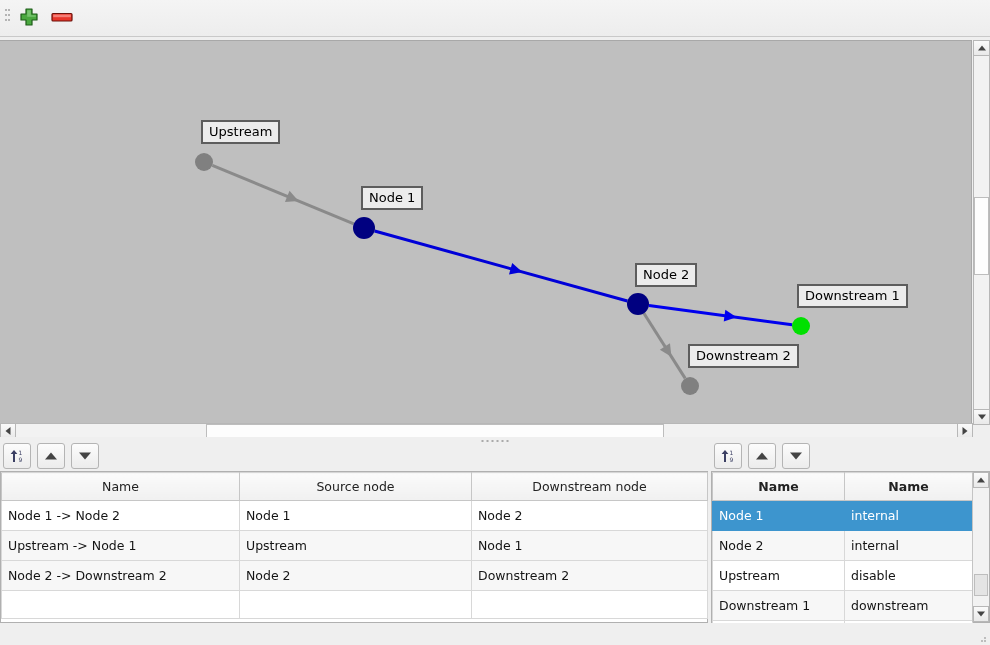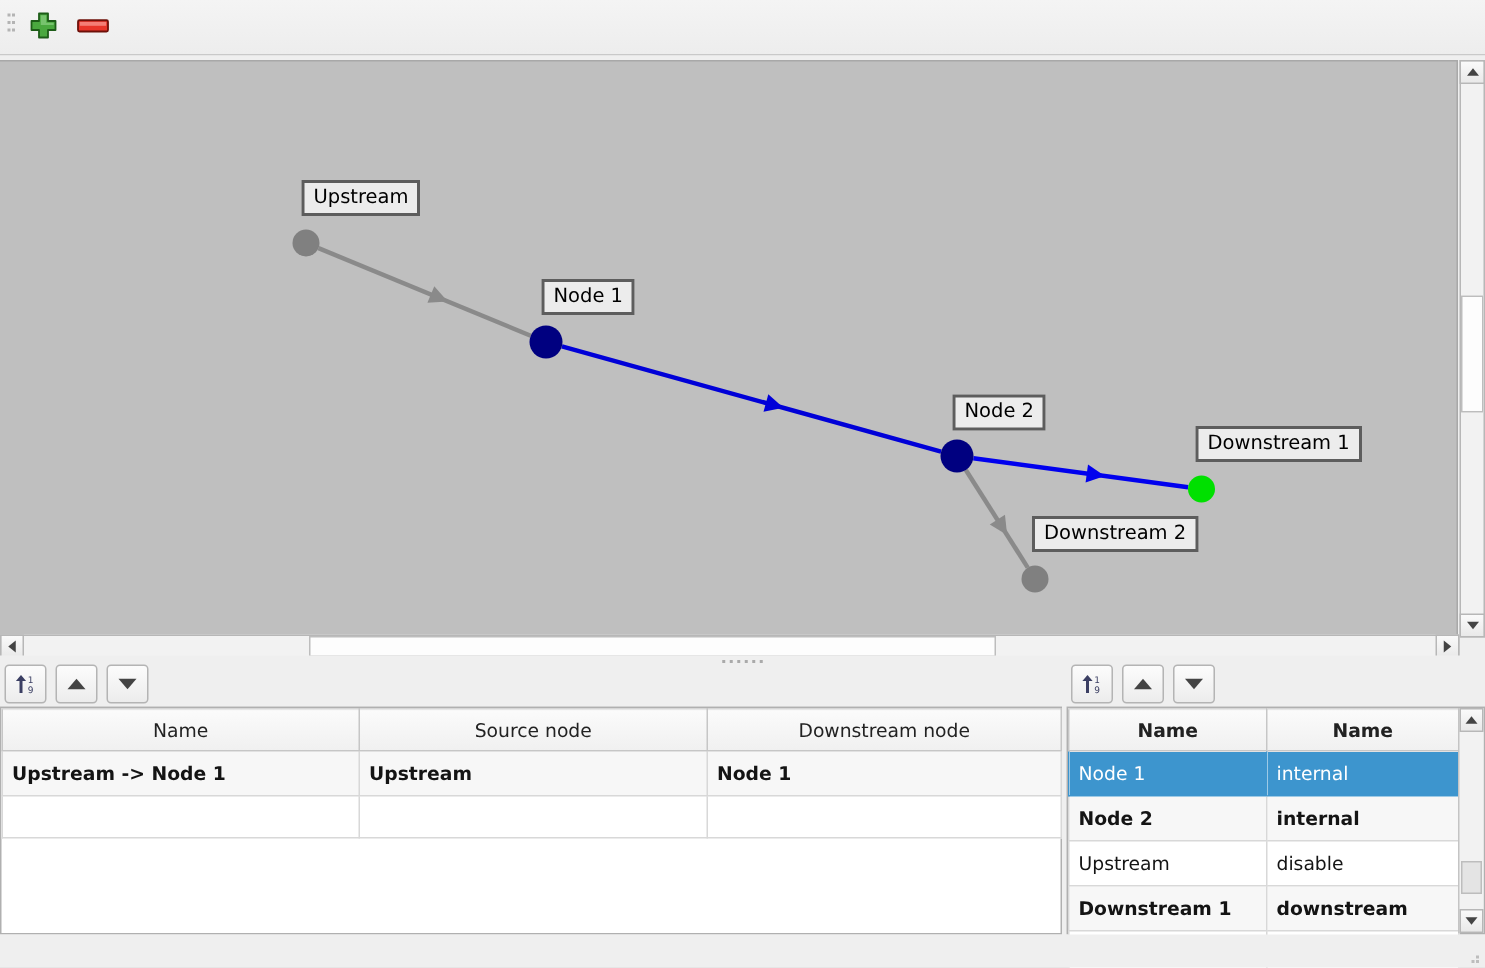--- a/index.html
+++ b/index.html
@@ -181,21 +181,21 @@
   table.grid.bold-head th { font-weight: bold; }
   table.grid td {
     border: 1px solid #d8d8d8;
     padding: 5px 6px;
     height: 19px;
     color: #141414;
     overflow: hidden;
     white-space: nowrap;
     text-overflow: ellipsis;
   }
-  table.grid tr.alt td { background: #f7f7f7; font-weight: bold; }
+  table.grid tr.alt td { background: #f7f7f7; }
   table.grid tr.sel td { background: #3d95ce; color: #ffffff; border-color: #3d95ce; }
   table.grid tr.empty td { height: 17px; background: #fff; }
 
   .grid-box {
     border: 1px solid #b0b0b0;
     background: #fff;
     box-sizing: border-box;
     position: relative;
   }
   .rt-vscroll {
@@ -331,24 +331,34 @@
           <col style="width:236px">
         </colgroup>
       <thead>
           <tr>
             <th>Name</th>
             <th>Source node</th>
             <th>Downstream node</th>
           </tr>
         </thead>
       <tbody>
+          <tr>
+            <td>Node 1 -&gt; Node 2</td>
+            <td>Node 1</td>
+            <td>Node 2</td>
+          </tr>
           <tr class="alt">
             <td>Upstream -&gt; Node 1</td>
             <td>Upstream</td>
             <td>Node 1</td>
+          </tr>
+          <tr class="alt">
+            <td>Node 2 -&gt; Downstream 2</td>
+            <td>Node 2</td>
+            <td>Downstream 2</td>
           </tr>
           <tr class="empty">
             <td>&nbsp;</td>
             <td>&nbsp;</td>
             <td>&nbsp;</td>
           </tr>
         </tbody>
     </table>
   </div>
 </div>

